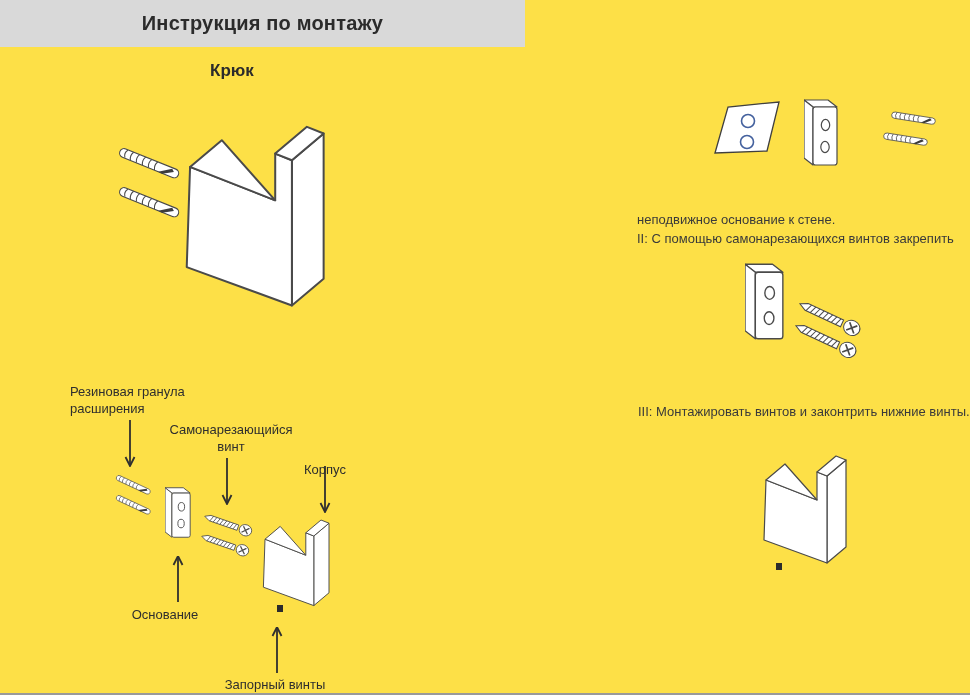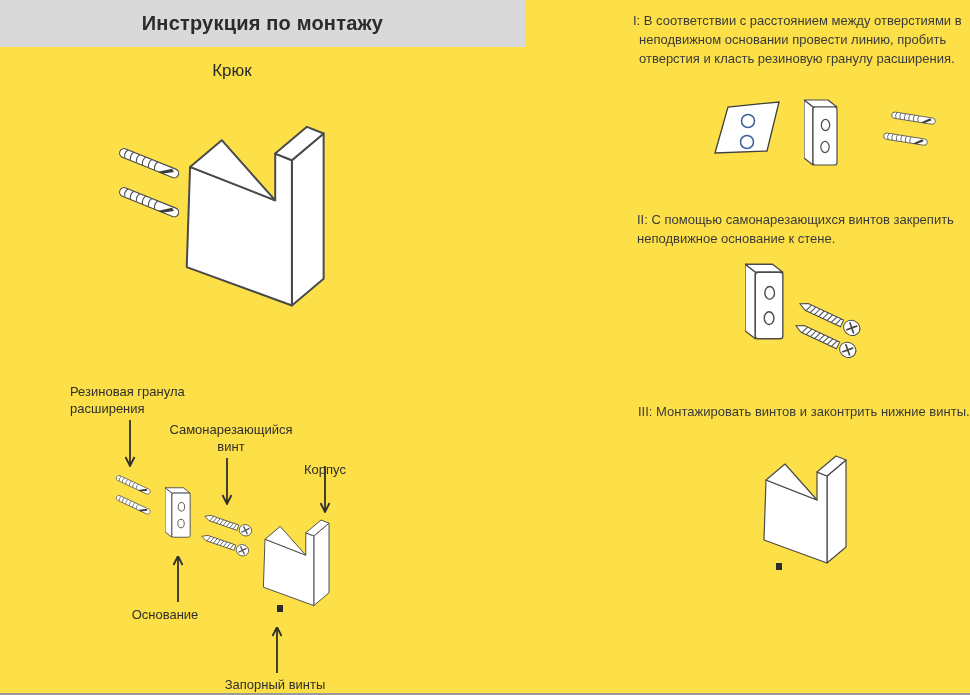--- a/index.html
+++ b/index.html
@@ -3,21 +3,21 @@
 <meta charset="utf-8">
 <style>
   html,body{margin:0;padding:0;background:#fff;}
   .canvas{position:relative;width:970px;height:695px;background:#fde047;overflow:hidden;
           font-family:"Liberation Sans",sans-serif;color:#333;}
   .abs{position:absolute;}
   .header-bar{position:absolute;left:0;top:0;width:525px;height:47px;background:#d9d9d9;
               display:flex;align-items:center;justify-content:center;}
   .header-bar span{font-size:20px;font-weight:700;color:#2b2b2b;letter-spacing:.2px;}
   .product-title{position:absolute;left:132px;top:61px;width:200px;text-align:center;
-                 font-size:17px;font-weight:400;color:#2b2b2b;}
+                 font-size:17px;font-weight:700;color:#2b2b2b;}
   .lbl{position:absolute;font-size:13px;color:#2e2e2e;line-height:17px;white-space:nowrap;}
   .lbl.center{text-align:center;white-space:normal;}
   .step{position:absolute;font-size:13px;color:#3a3a3a;line-height:19px;white-space:nowrap;}
   .step .cont{padding-left:6px;}
   .setscrew{position:absolute;width:6px;height:7px;background:#2c2c2c;}
   .bottom-rule{position:absolute;left:0;top:693px;width:970px;height:1.5px;background:#9a9a9a;}
 </style>
 </head>
 <body>
 
@@ -117,43 +117,38 @@
       <use href="#sym-screw"></use>
     </svg>
   <svg class="abs" style="left:201px;top:529px;transform:rotate(19deg);transform-origin:0 50%" width="52" height="14" viewBox="0 0 74 20">
       <use href="#sym-screw"></use>
     </svg>
   <svg class="abs" style="left:248px;top:512px" width="90" height="100" viewBox="0 0 112 125">
       <use href="#sym-hook"></use>
     </svg>
   <div class="setscrew" style="left:277px;top:605px"></div>
 
-  <div class="step" style="left:633px;top:11px">
-    <div>I: В соответствии с расстоянием между отверстиями в</div>
-    <div class="cont">неподвижном основании провести линию, пробить</div>
-    <div class="cont">отверстия и класть резиновую гранулу расширения.</div>
-  </div>
   <svg class="abs" style="left:702px;top:97px" width="80" height="58" viewBox="0 0 80 58">
     <path d="M13,56 L26,10 L77,5 L65,54 Z" fill="#ffffff" stroke="#3f3f3f" stroke-width="1.3"></path>
     <circle cx="46" cy="24" r="6.5" fill="none" stroke="#44619e" stroke-width="1.6"></circle>
     <circle cx="45" cy="45" r="6.5" fill="none" stroke="#44619e" stroke-width="1.6"></circle>
   </svg>
   <svg class="abs" style="left:804px;top:99px" width="34" height="67" viewBox="0 0 34 67">
       <use href="#sym-plate"></use>
     </svg>
   <svg class="abs" style="left:891px;top:109px;transform:rotate(9deg);transform-origin:0 50%" width="49" height="11.2" viewBox="0 0 70 16">
       <use href="#sym-anchor"></use>
     </svg>
   <svg class="abs" style="left:883px;top:130px;transform:rotate(9deg);transform-origin:0 50%" width="49" height="11.2" viewBox="0 0 70 16">
       <use href="#sym-anchor"></use>
     </svg>
 
   <div class="step" style="left:637px;top:210px">
+    <div>неподвижное основание к стене.</div>
     <div>II: С помощью самонарезающихся винтов закрепить</div>
-    <div>неподвижное основание к стене.</div>
   </div>
   <svg class="abs" style="left:745px;top:263px" width="39" height="77" viewBox="0 0 34 67">
       <use href="#sym-plate"></use>
     </svg>
   <svg class="abs" style="left:799px;top:294px;transform:rotate(25deg);transform-origin:0 50%" width="69" height="18.6" viewBox="0 0 74 20">
       <use href="#sym-screw"></use>
     </svg>
   <svg class="abs" style="left:795px;top:316px;transform:rotate(25deg);transform-origin:0 50%" width="69" height="18.6" viewBox="0 0 74 20">
       <use href="#sym-screw"></use>
     </svg>

